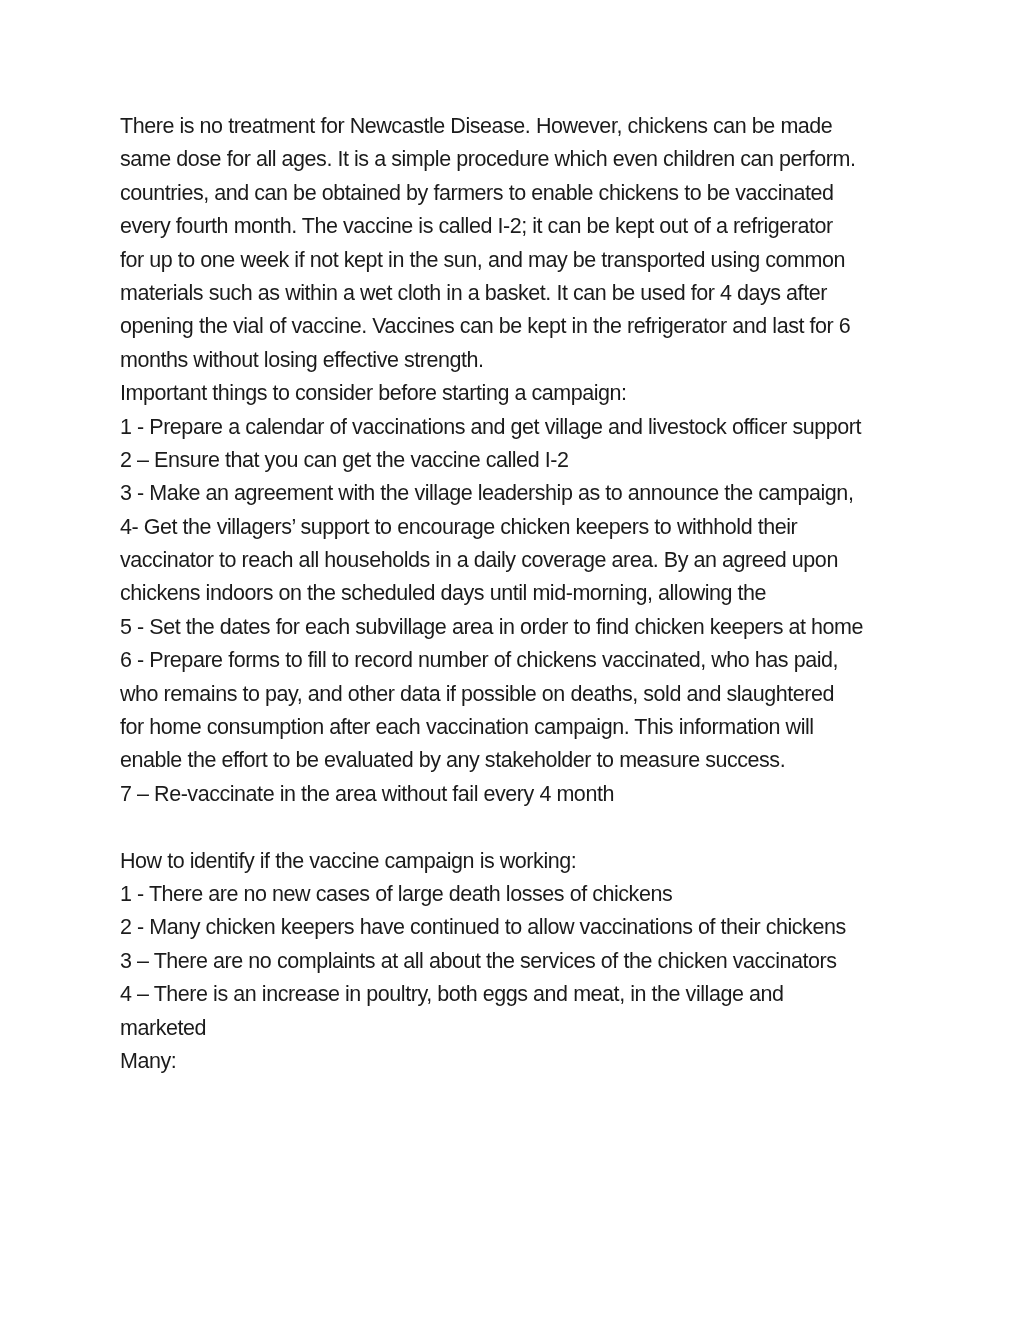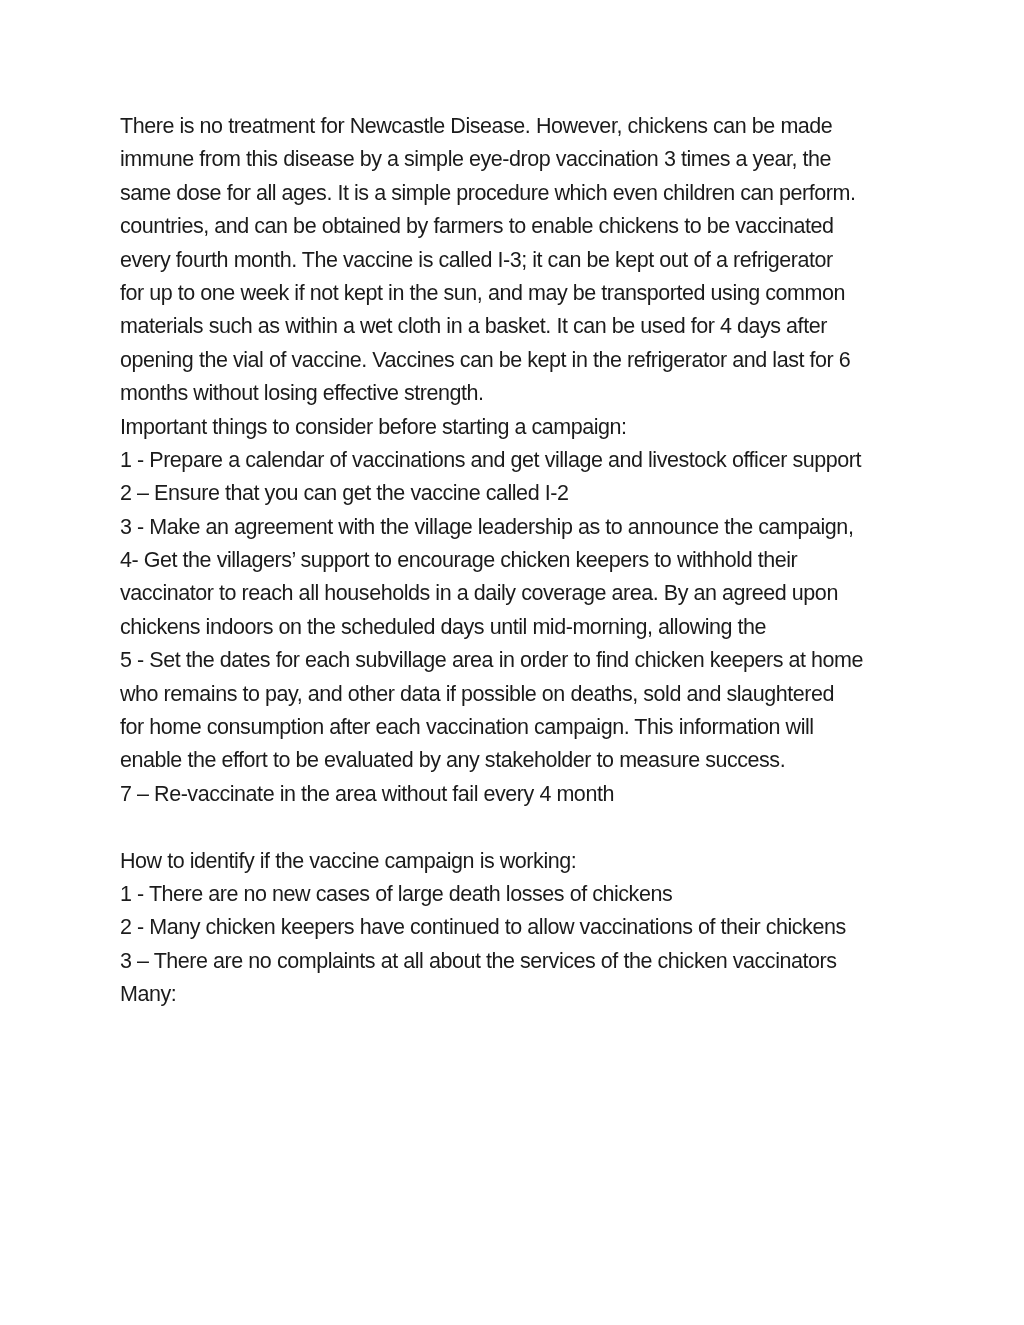--- a/index.html
+++ b/index.html
@@ -34,47 +34,49 @@
     height: 33.4px;
   }
 </style>
 </head>
 <body>
 
 <div class="page">
   <div class="textblock">
 
     <div class="line">There is no treatment for Newcastle Disease. However, chickens can be made</div>
-    <div class="line">immune from this disease by a simple eye-drop vaccination 3 times a year, the</div>
     <div class="line">same dose for all ages. It is a simple procedure which even children can perform.</div>
     <div class="line">countries, and can be obtained by farmers to enable chickens to be vaccinated</div>
-    <div class="line">every fourth month. The vaccine is called I-3; it can be kept out of a refrigerator</div>
+    <div class="line">every fourth month. The vaccine is called I-2; it can be kept out of a refrigerator</div>
     <div class="line">for up to one week if not kept in the sun, and may be transported using common</div>
     <div class="line">materials such as within a wet cloth in a basket. It can be used for 4 days after</div>
     <div class="line">opening the vial of vaccine. Vaccines can be kept in the refrigerator and last for 6</div>
     <div class="line">months without losing effective strength.</div>
 
     <div class="line">Important things to consider before starting a campaign:</div>
 
     <div class="line">1 - Prepare a calendar of vaccinations and get village and livestock officer support</div>
     <div class="line">2 – Ensure that you can get the vaccine called I-2</div>
     <div class="line">3 - Make an agreement with the village leadership as to announce the campaign,</div>
     <div class="line">4- Get the villagers’ support to encourage chicken keepers to withhold their</div>
     <div class="line">vaccinator to reach all households in a daily coverage area. By an agreed upon</div>
     <div class="line">chickens indoors on the scheduled days until mid-morning, allowing the</div>
     <div class="line">5 - Set the dates for each subvillage area in order to find chicken keepers at home</div>
+    <div class="line">6 - Prepare forms to fill to record number of chickens vaccinated, who has paid,</div>
     <div class="line">who remains to pay, and other data if possible on deaths, sold and slaughtered</div>
     <div class="line">for home consumption after each vaccination campaign. This information will</div>
     <div class="line">enable the effort to be evaluated by any stakeholder to measure success.</div>
     <div class="line">7 – Re-vaccinate in the area without fail every 4 month</div>
 
     <div class="blank-line"></div>
 
     <div class="line">How to identify if the vaccine campaign is working:</div>
 
     <div class="line">1 - There are no new cases of large death losses of chickens</div>
     <div class="line">2 - Many chicken keepers have continued to allow vaccinations of their chickens</div>
     <div class="line">3 – There are no complaints at all about the services of the chicken vaccinators</div>
+    <div class="line">4 – There is an increase in poultry, both eggs and meat, in the village and</div>
+    <div class="line">marketed</div>
 
     <div class="line">Many:</div>
 
   </div>
 </div>
 
 </body></html>

